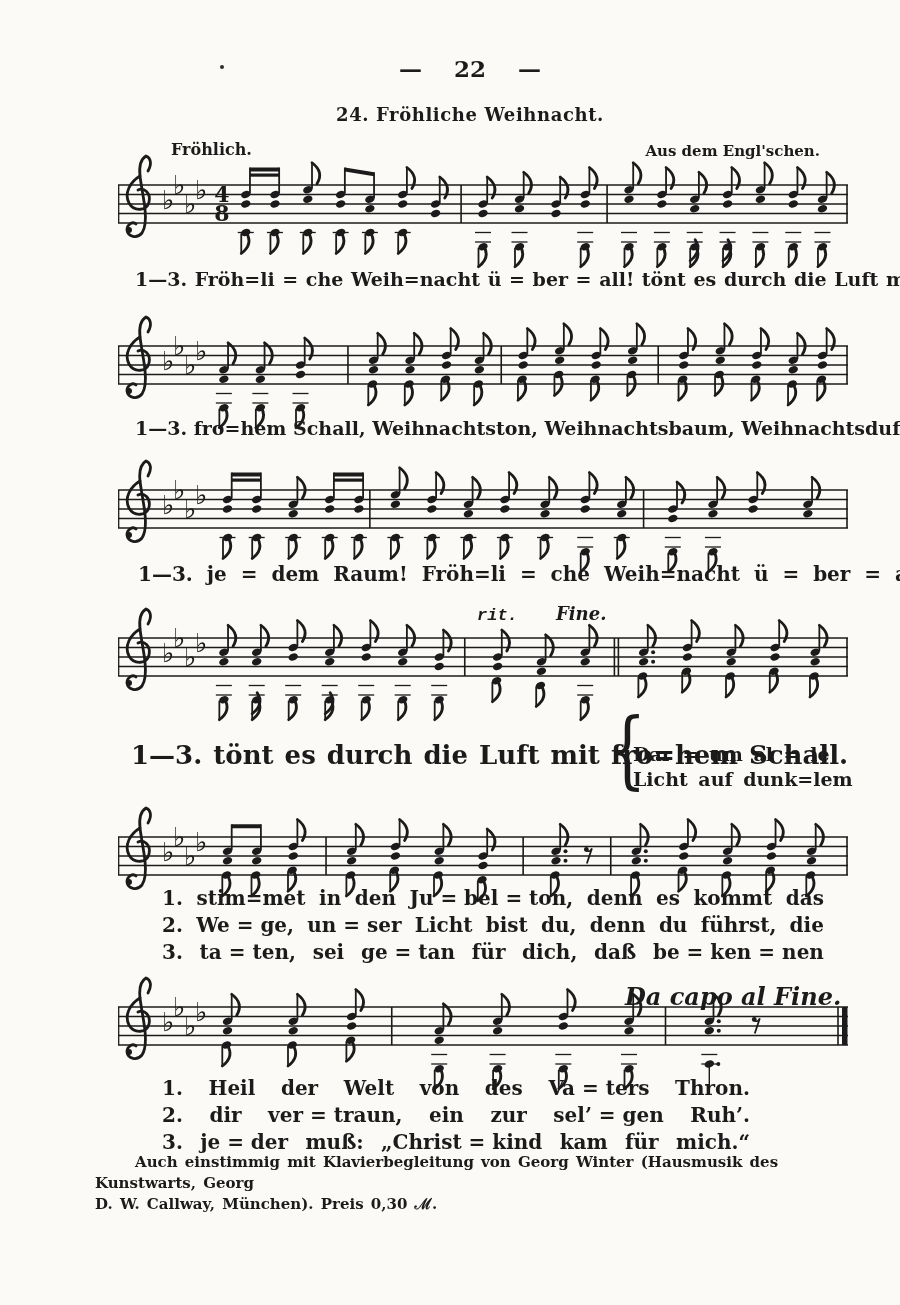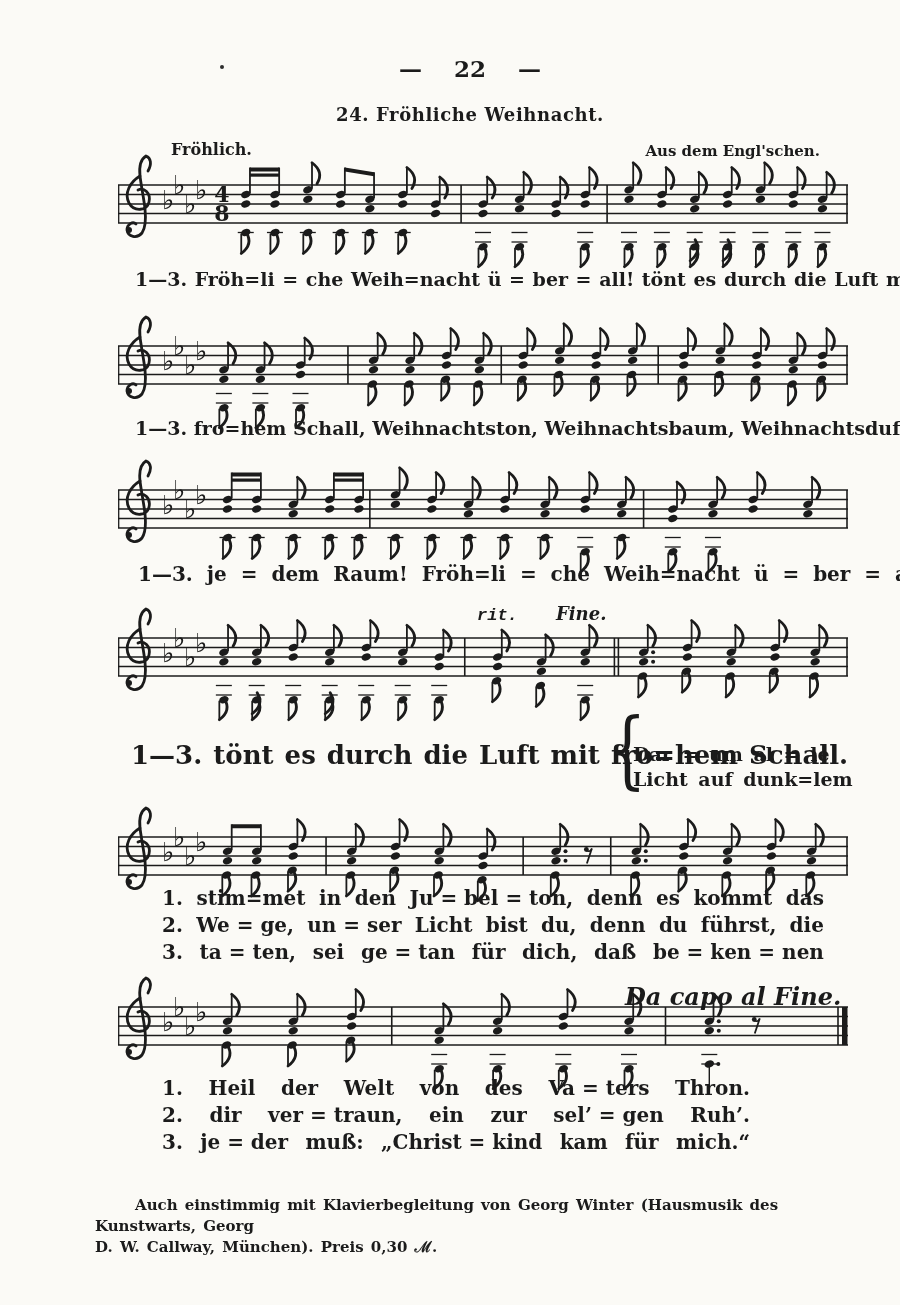--- a/index.html
+++ b/index.html
@@ -24,21 +24,21 @@
   .dacapo{left:625px;top:974px;font-size:24px;font-weight:bold;font-style:italic;margin-top:8px;}
   .brace{left:608px;top:706px;font-size:84px;line-height:86px;transform:scaleX(.72);
          transform-origin:left top;font-weight:normal;}
   .brace-lines{left:633px;top:712px;font-size:19px;font-weight:bold;line-height:25px;margin-top:30px;}
   .brace-lines div{white-space:nowrap;word-spacing:4px;}
   .verses{position:absolute;font-size:20px;font-weight:bold;}
   .verses-mid{left:162px;top:886px;width:662px;}
   .verses-end{left:162px;top:1076px;width:588px;}
   .verse-row{display:flex;justify-content:space-between;height:27px;white-space:nowrap;}
   .footer{left:95px;top:1152px;width:790px;font-size:15px;font-weight:bold;line-height:21px;white-space:normal;}
-  .footer .l1{text-indent:40px;word-spacing:2px;margin-top:43px;}
+  .footer .l1{text-indent:40px;word-spacing:2px;}
   .footer .l2{word-spacing:2px;}
 </style>
 </head>
 <body>
 
 <div class="page">
 
   <div class="speck" style="left:220px;top:65px;width:4px;height:4px;"></div>
 
   <div class="abs pageno">— 22 —</div>

